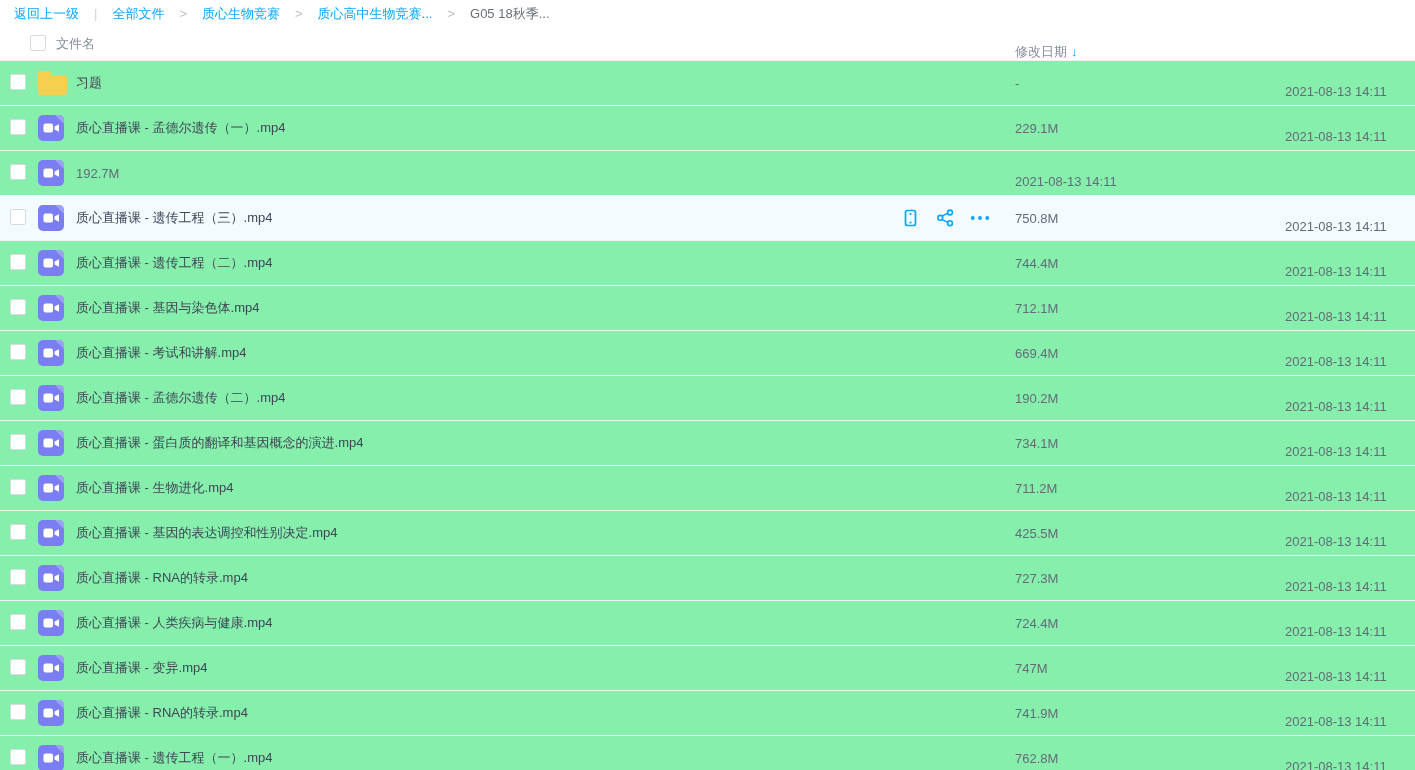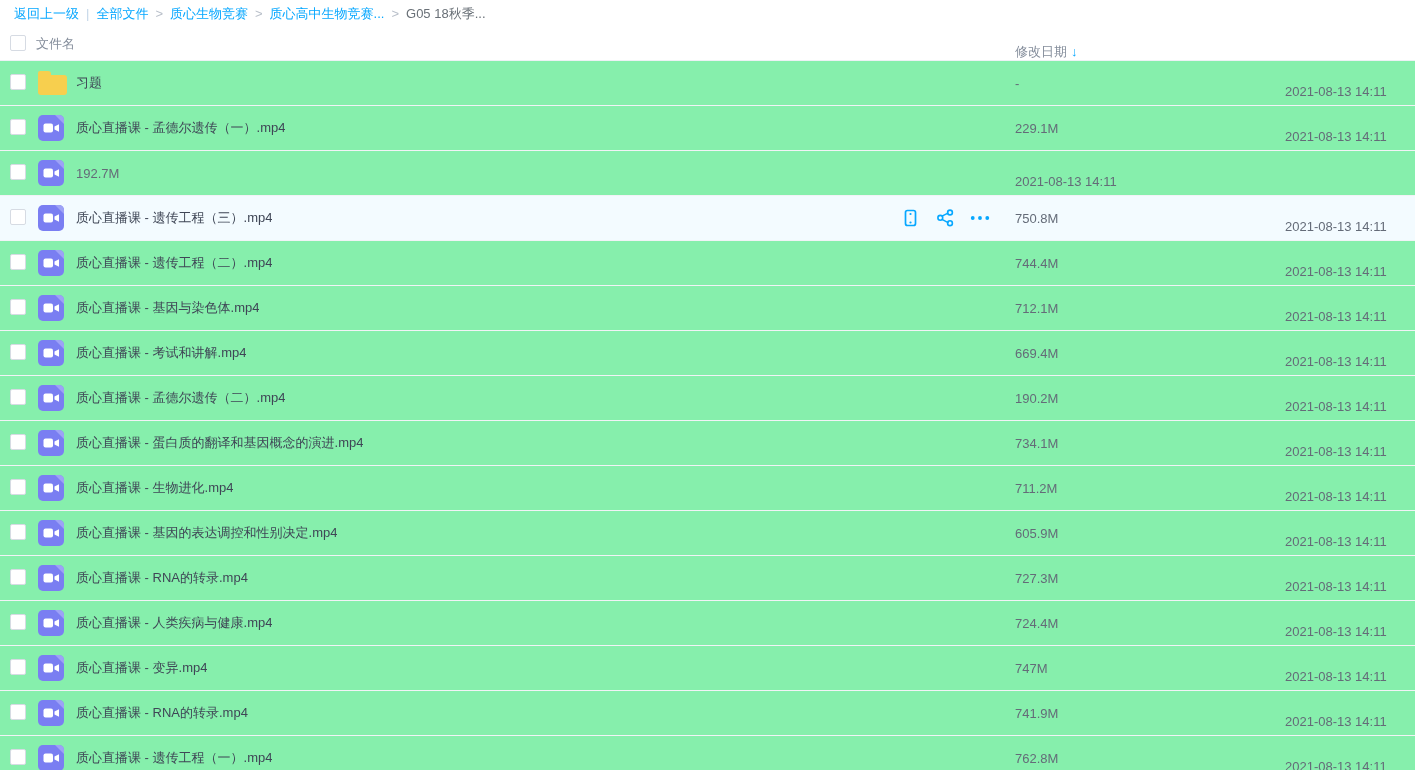--- a/index.html
+++ b/index.html
@@ -1,29 +1,29 @@
 <!DOCTYPE html>
 <html><head>
 <meta charset="utf-8">
 <style>
   * { margin: 0; padding: 0; box-sizing: border-box; }
   html, body { width: 1415px; height: 770px; overflow: hidden; background: #ffffff; }
   body { font-family: "Liberation Sans", "DejaVu Sans", sans-serif; font-size: 13px; color: #3f4656; }
 
   
-  .breadcrumb { height: 27px; display: flex; align-items: center; padding-left: 14px; gap: 7px; white-space: nowrap; }
+  .breadcrumb { height: 27px; display: flex; align-items: center; padding-left: 14px; gap: 15px; white-space: nowrap; }
   .bc-link { color: #06a7ff; cursor: pointer; }
   .bc-pipe { color: #c3d6e8; }
   .bc-sep { color: #b8bfc9; }
   .bc-current { color: #697077; }
 
   
   .table-header, .row { display: grid; grid-template-columns: 36px 40px 1fr 270px 130px; align-items: center; }
 
-  .table-header { height: 34px; border-bottom: 1px solid #eef1f5; color: #848d9b; }
+  .table-header { height: 34px; border-bottom: 1px solid #eef1f5; color: #848d9b; padding-left: 20px; }
   .cell-check { padding-left: 10px; }
   .checkbox { display: inline-block; width: 16px; height: 16px; border: 1px solid #d6dbe3; border-radius: 2px; background: #fff; cursor: pointer; }
   .cell-namehead { grid-column: 2 / 4; }
   .cell-size { color: #646b78; }
   .table-header .cell-size { color: #848d9b; }
   .cell-date { color: #646b78; white-space: nowrap; margin-top: 16px; }
   .table-header .cell-date { color: #848d9b; }
   .sort-arrow { color: #06a7ff; font-weight: bold; margin-left: 4px; }
 
   
@@ -309,21 +309,21 @@
         <rect width="26" height="26" rx="5" fill="#7a7ef2"></rect>
         <path d="M17 0 h4 a5 5 0 0 1 5 5 v4 z" fill="#9ea2f6"></path>
         <rect x="5.5" y="8.5" width="9.5" height="9" rx="2" fill="#ffffff"></rect>
         <path d="M16.5 11.5 l4.5 -2.3 v7.6 l-4.5 -2.3 z" fill="#ffffff"></path>
       </svg>
     </div>
     <div class="cell-name">
       <span class="file-name">质心直播课 - 基因的表达调控和性别决定.mp4</span>
 
     </div>
-    <div class="cell-size">605.9M</div>
+    <div class="cell-size">425.5M</div>
     <div class="cell-date">2021-08-13 14:11</div>
   </div>
 
   <div class="row">
     <div class="cell-check">
       <span class="checkbox"></span>
     </div>
     <div class="cell-icon">
 
       <svg class="video-icon" width="26" height="26" viewBox="0 0 26 26">

